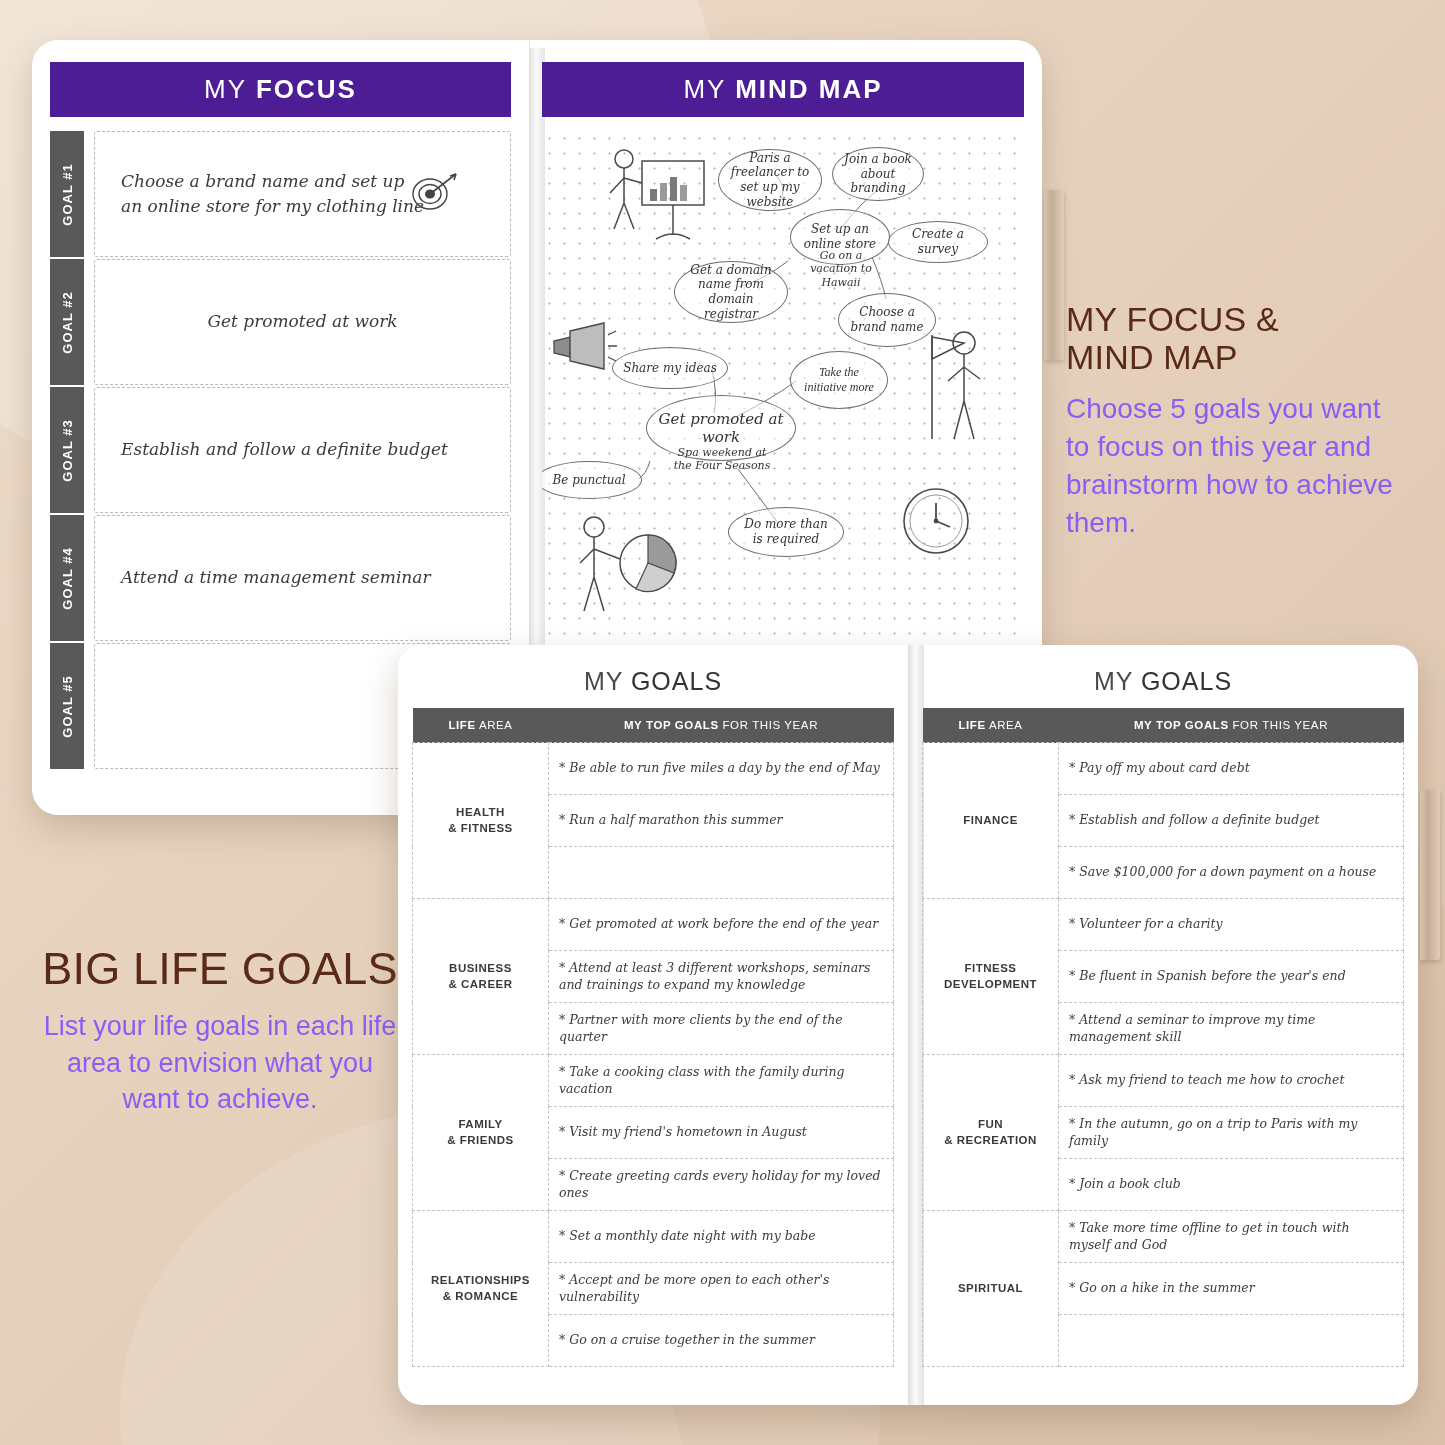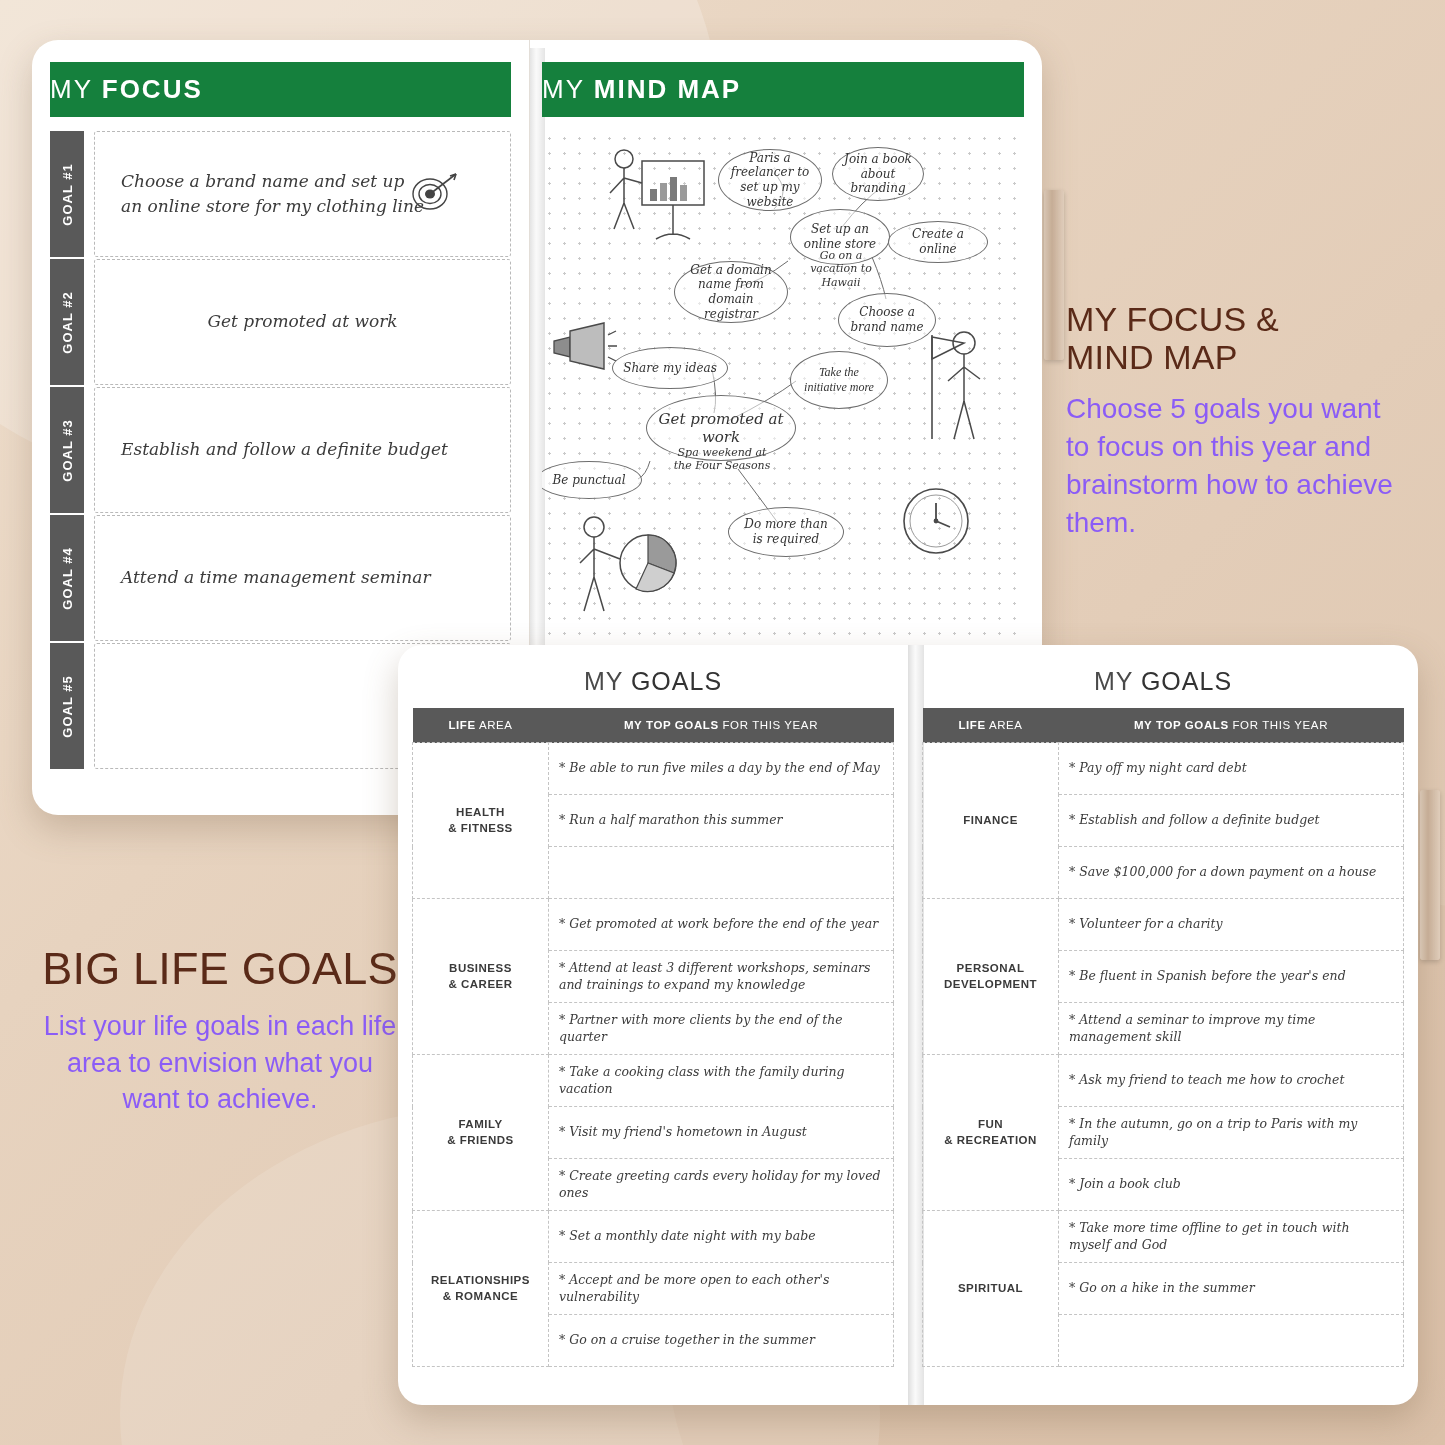--- a/index.html
+++ b/index.html
@@ -24,21 +24,21 @@
     display:flex;
   }
   .spread-top .page { position:relative; height:100%; }
   .page-left-top { width:497px; padding:22px 18px 18px 18px; }
   .page-right-top { width:513px; padding:22px 18px 18px 12px; border-left:1px solid #e3ded8; }
   .spine-top {
     position:absolute; left:497px; top:8px; bottom:8px; width:16px;
     background:linear-gradient(90deg, rgba(0,0,0,.12), rgba(0,0,0,.02) 45%, rgba(0,0,0,.10));
   }
   .sheet-hdr {
-    background:#15803d; color:#fff; text-align:left;
+    background:#4c1d95; color:#fff; text-align:center;
     font-size:26px; letter-spacing:2px; padding:12px 0; font-weight:400;
   }
   .sheet-hdr b { font-weight:700; }
 
   .goals-list { margin-top:14px; }
   .goal-row { display:flex; height:126px; margin-bottom:2px; }
   .goal-tab {
     width:34px; background:#595959; color:#fff;
     display:flex; align-items:center; justify-content:center;
     font-size:13px; font-weight:700; letter-spacing:1px;
@@ -270,21 +270,21 @@
         <path d="M186 290 Q230 268 254 250" stroke="#6d6d6d" stroke-width="1" fill="none"></path>
         <path d="M170 238 Q176 266 172 282" stroke="#6d6d6d" stroke-width="1" fill="none"></path>
         <path d="M108 330 Q104 344 96 348" stroke="#6d6d6d" stroke-width="1" fill="none"></path>
         <path d="M196 338 Q220 370 236 392" stroke="#6d6d6d" stroke-width="1" fill="none"></path>
       </svg>
 
       <div class="bubble" style="left:176px; top:18px; width:104px; height:62px;">Paris a freelancer to set up my website</div>
       <div class="bubble" style="left:290px; top:16px; width:92px; height:54px;">Join a book about branding</div>
       <div class="bubble" style="left:248px; top:78px; width:100px; height:56px;">Set up an online store</div>
       <div class="bubble" style="left:256px; top:118px; width:86px; height:40px; border:none; background:transparent; font-size:11px;">Go on a vacation to Hawaii</div>
-      <div class="bubble" style="left:346px; top:90px; width:100px; height:42px;">Create a online</div>
+      <div class="bubble" style="left:346px; top:90px; width:100px; height:42px;">Create a survey</div>
       <div class="bubble" style="left:132px; top:130px; width:114px; height:62px;">Get a domain name from domain registrar</div>
       <div class="bubble" style="left:296px; top:162px; width:98px; height:54px;">Choose a brand name</div>
       <div class="bubble" style="left:70px; top:216px; width:116px; height:42px;">Share my ideas</div>
       <div class="bubble" style="left:248px; top:220px; width:98px; height:58px;font-family:Liberation Serif, serif;">Take the initiative more</div>
       <div class="bubble big" style="left:104px; top:264px; width:150px; height:66px;">Get promoted at work</div>
       <div class="bubble" style="left:116px; top:306px; width:128px; height:44px; border:none; background:transparent; font-size:11px;">Spa weekend at the Four Seasons</div>
       <div class="bubble" style="left:-6px; top:330px; width:106px; height:38px;">Be punctual</div>
       <div class="bubble" style="left:186px; top:376px; width:116px; height:50px;">Do more than is required</div>
     </div>
   </div>
@@ -380,31 +380,31 @@
           <col>
         </colgroup>
       <tbody>
           <tr>
         <th><b>LIFE</b><span> AREA</span></th>
         <th><b>MY TOP GOALS</b><span> FOR THIS YEAR</span></th>
       </tr>
 
       <tr>
         <td class="area" rowspan="3" style="white-space:pre-line">FINANCE</td>
-        <td class="goal">* Pay off my night card debt</td>
+        <td class="goal">* Pay off my about card debt</td>
       </tr>
       <tr>
             <td class="goal">* Establish and follow a definite budget</td>
           </tr>
       <tr>
             <td class="goal">* Save $100,000 for a down payment on a house</td>
           </tr>
 
       <tr>
-        <td class="area" rowspan="3" style="white-space:pre-line">PERSONAL
+        <td class="area" rowspan="3" style="white-space:pre-line">FITNESS
 DEVELOPMENT</td>
         <td class="goal">* Volunteer for a charity</td>
       </tr>
       <tr>
             <td class="goal">* Be fluent in Spanish before the year's end</td>
           </tr>
       <tr>
             <td class="goal">* Attend a seminar to improve my time management skill</td>
           </tr>
 

